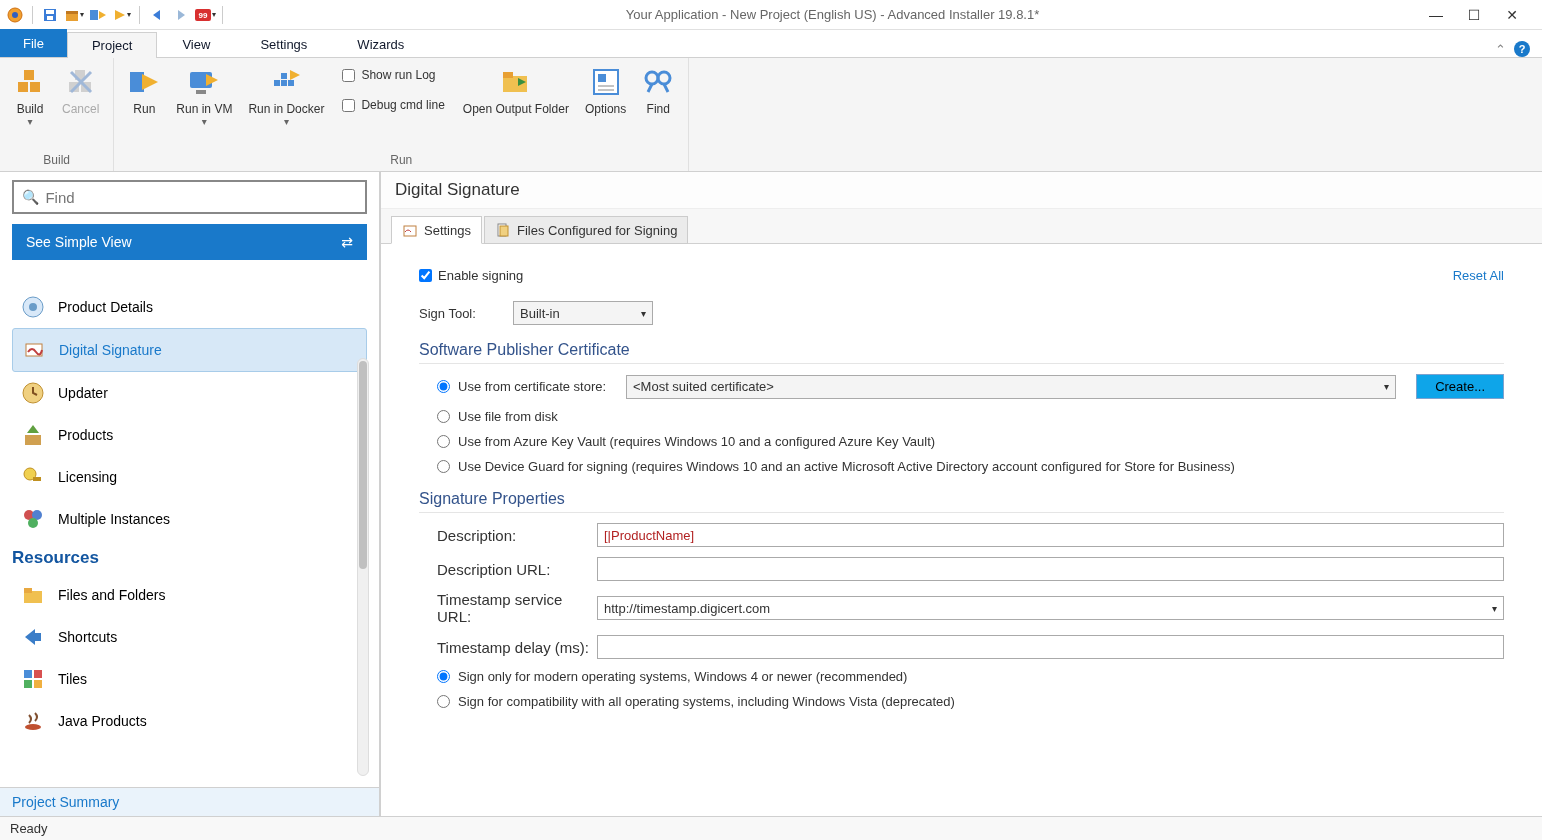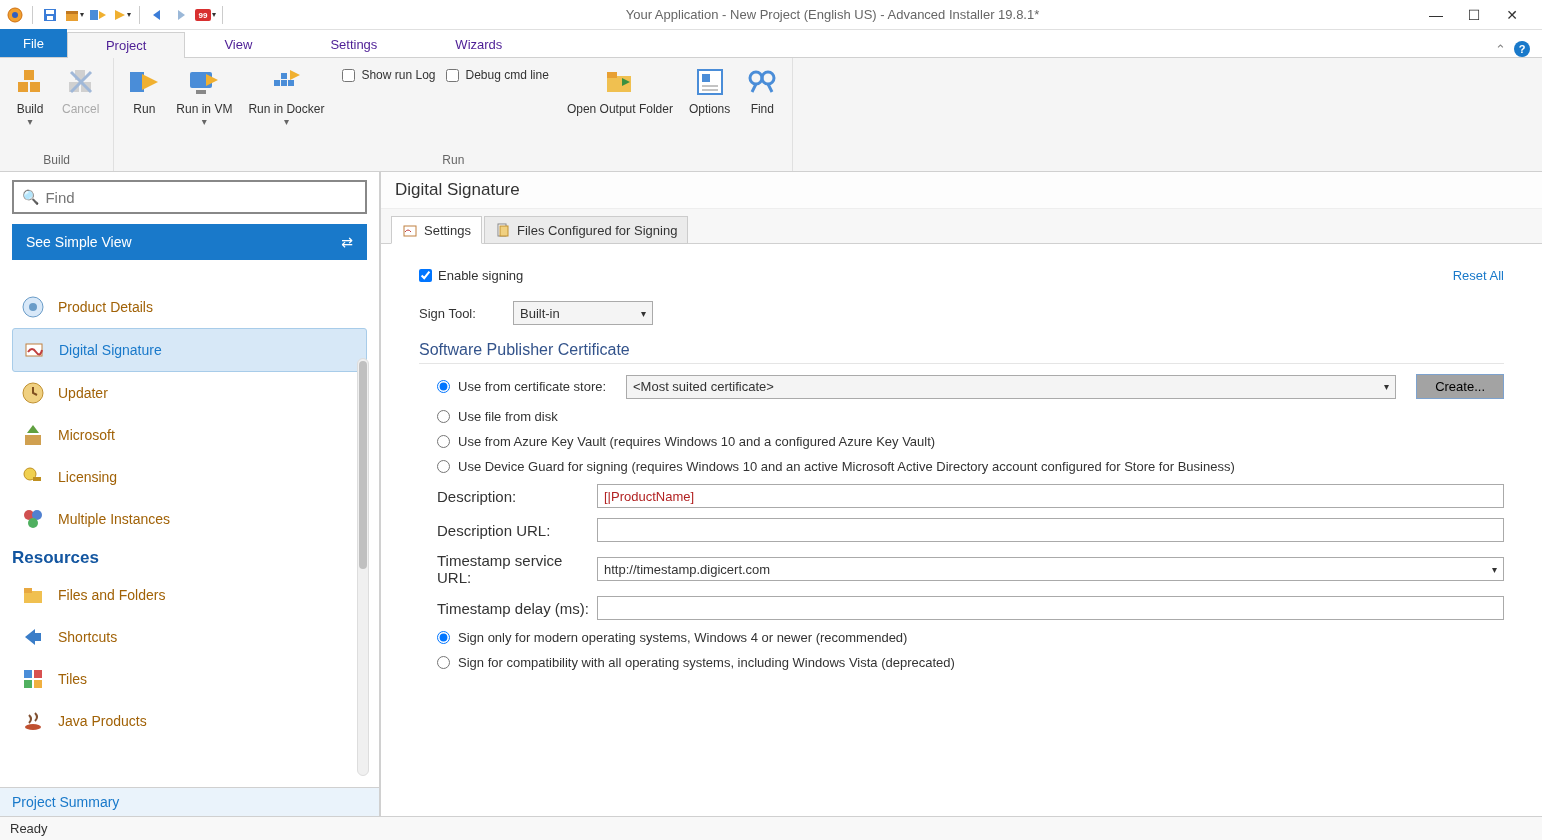--- a/index.html
+++ b/index.html
@@ -9,49 +9,49 @@
 .title-bar { height: 30px; display: flex; align-items: center; padding: 0 4px; border-bottom: 1px solid #e0e0e0; }
 .title-bar .qat { display: flex; align-items: center; gap: 2px; }
 .title-bar .qat-btn { width: 22px; height: 22px; display: flex; align-items: center; justify-content: center; cursor: pointer; }
 .title-bar .qat-sep { width: 1px; height: 18px; background: #ccc; margin: 0 4px; }
 .title-bar .title-text { flex: 1; text-align: center; padding-left: 12px; color: #666; font-size: 13px; }
 .title-bar .win-controls { display: flex; gap: 18px; padding-right: 16px; }
 .title-bar .win-controls span { font-size: 14px; cursor: pointer; color: #333; width: 20px; text-align: center; }
 
 
 .ribbon-tabs { height: 28px; display: flex; align-items: flex-end; border-bottom: 1px solid #d0d0d0; background: #fff; }
-.ribbon-tabs .tab { padding: 5px 38px; font-size: 13px; color: #4c1d95; cursor: pointer; border: 1px solid transparent; border-bottom: none; }
+.ribbon-tabs .tab { padding: 5px 24px; font-size: 13px; color: #0f172a; cursor: pointer; border: 1px solid transparent; border-bottom: none; }
 .ribbon-tabs .tab.file { background: #1979ca; color: #fff; padding: 6px 22px; }
 .ribbon-tabs .tab.active { background: #f5f5f5; border-color: #d0d0d0; border-bottom-color: #f5f5f5; position: relative; top: 1px; }
 .ribbon-tabs .spacer { flex: 1; }
 .ribbon-tabs .help { padding: 0 12px; display: flex; align-items: center; gap: 8px; }
 .ribbon-tabs .help-icon { width: 16px; height: 16px; border-radius: 50%; background: #1979ca; color: #fff; display: flex; align-items: center; justify-content: center; font-size: 11px; font-weight: bold; }
 
 
 .ribbon { height: 114px; background: #f5f5f5; border-bottom: 1px solid #d0d0d0; display: flex; }
 .ribbon-group { padding: 4px 8px 2px; display: flex; flex-direction: column; border-right: 1px solid #e0e0e0; }
 .ribbon-group-body { flex: 1; display: flex; align-items: flex-start; gap: 4px; }
 .ribbon-group-label { text-align: center; font-size: 12px; color: #666; padding: 2px 0; }
 .rbtn-large { display: flex; flex-direction: column; align-items: center; justify-content: flex-start; padding: 4px 6px; cursor: pointer; min-width: 44px; text-align: center; font-size: 12px; color: #333; border-radius: 3px; }
 .rbtn-large.disabled { color: #aaa; }
 .rbtn-icon { width: 32px; height: 32px; margin-bottom: 4px; display: flex; align-items: center; justify-content: center; }
-.rbtn-small-col { display: flex; flex-direction: row; gap: 3px; padding: 4px; }
+.rbtn-small-col { display: flex; flex-direction: column; gap: 12px; padding: 4px; }
 .rbtn-small { display: flex; align-items: center; gap: 6px; font-size: 12px; padding: 2px 4px; cursor: pointer; }
 .rbtn-small input[type=checkbox] { margin: 0; }
 
 
 .main { display: flex; height: calc(100vh - 30px - 28px - 114px - 24px); }
 .sidebar { width: 380px; border-right: 1px solid #d0d0d0; display: flex; flex-direction: column; padding: 8px 12px 0; overflow: hidden; position: relative; }
 .find-box { border: 2px solid #888; height: 34px; display: flex; align-items: center; padding: 0 8px; margin-bottom: 10px; }
 .find-box input { border: none; outline: none; flex: 1; font-size: 15px; color: #999; background: transparent; }
 .find-box .mag { margin-right: 6px; font-size: 14px; }
 .simple-view-btn { background: #1979ca; color: #fff; height: 36px; display: flex; align-items: center; justify-content: space-between; padding: 0 14px; font-size: 14px; cursor: pointer; margin-bottom: 26px; }
 .sidebar-section { font-size: 17px; font-weight: 600; color: #1356a0; margin: 8px 0 6px; }
 .sidebar-items { display: flex; flex-direction: column; }
-.nav-item { display: flex; align-items: center; gap: 12px; padding: 8px 8px; font-size: 14px; color: #a16207; cursor: pointer; border-radius: 3px; }
+.nav-item { display: flex; align-items: center; gap: 12px; padding: 8px 8px; font-size: 14px; color: #000000; cursor: pointer; border-radius: 3px; }
 .nav-item.selected { background: #d7e8f7; color: #1979ca; border: 1px solid #a8cce9; }
 .nav-item .nav-icon { width: 26px; height: 26px; display: flex; align-items: center; justify-content: center; }
 .sidebar-splitter { width: 6px; background: transparent; cursor: col-resize; position: absolute; right: 0; top: 0; bottom: 0; }
 .sidebar-scroll { position: absolute; right: 10px; top: 186px; bottom: 40px; width: 12px; background: #f0f0f0; border: 1px solid #ddd; border-radius: 6px; }
 .sidebar-scroll-thumb { position: absolute; top: 2px; left: 1px; right: 1px; height: 50%; background: #c0c0c0; border-radius: 5px; }
 .project-summary { position: absolute; bottom: 0; left: 0; right: 0; background: #eaf3fb; padding: 6px 12px; font-size: 14px; color: #1979ca; border-top: 1px solid #d0d0d0; cursor: pointer; }
 
 
 .content { flex: 1; display: flex; flex-direction: column; border-left: 1px solid #d0d0d0; overflow: hidden; }
 .content-header { padding: 8px 14px; font-size: 17px; color: #333; border-bottom: 1px solid #eee; background: #fdfdfd; }
@@ -70,21 +70,21 @@
 label.cb { display: flex; align-items: center; gap: 6px; font-size: 13px; cursor: pointer; }
 .field-row { display: flex; align-items: center; gap: 14px; margin-bottom: 12px; }
 .field-row .lbl { width: 140px; font-size: 13px; }
 select.combo, .combo-inline { border: 1px solid #aaa; background: #eee; font-size: 13px; height: 24px; padding: 0 6px; }
 .combo-inline { background: #f4f4f4; display: flex; align-items: center; justify-content: space-between; cursor: pointer; }
 .combo-wide { flex: 1; }
 
 .section-title { font-size: 16px; color: #33538b; margin: 16px 0 10px; border-bottom: 1px solid #e5e5e5; padding-bottom: 4px; }
 .radio-row { display: flex; align-items: center; gap: 8px; margin-bottom: 10px; padding-left: 18px; font-size: 13px; }
 .radio-row input[type=radio] { margin: 0; }
-.create-btn { border: 1px solid #7da2ce; background: #a3a3a3; padding: 4px 18px; font-size: 13px; cursor: pointer; margin-left: 12px; }
+.create-btn { border: 1px solid #7da2ce; background: #0ea5e9; padding: 4px 18px; font-size: 13px; cursor: pointer; margin-left: 12px; }
 
 .form-grid { margin-left: 18px; }
 .form-row { display: flex; align-items: center; margin-bottom: 10px; }
 .form-row .flabel { width: 160px; font-size: 15px; }
 .form-row input[type=text], .form-row .combo-inline { flex: 1; height: 24px; border: 1px solid #aaa; padding: 0 6px; font-size: 13px; }
 .form-row input.token { color: #b22222; }
 
 
 .status-bar { height: 24px; border-top: 1px solid #d0d0d0; display: flex; align-items: center; padding: 0 10px; font-size: 13px; background: #f8f8f8; color: #333; }
 
@@ -323,21 +323,21 @@
           </span>
           <span>Updater</span>
         </div>
       <div class="nav-item">
           <span class="nav-icon">
             <svg width="24" height="24">
               <rect x="4" y="12" width="16" height="10" fill="#d0a050"></rect>
               <polygon points="12,2 18,10 6,10" fill="#60a040"></polygon>
             </svg>
           </span>
-          <span>Microsoft</span>
+          <span>Products</span>
         </div>
       <div class="nav-item">
           <span class="nav-icon">
             <svg width="24" height="24">
               <circle cx="9" cy="9" r="6" fill="#f0d050" stroke="#c09020"></circle>
               <rect x="12" y="12" width="8" height="4" fill="#c09020"></rect>
             </svg>
           </span>
           <span>Licensing</span>
         </div>
@@ -454,20 +454,21 @@
       </div>
       <div class="radio-row">
         <input type="radio" name="cert" style="">
         <span>Use from Azure Key Vault (requires Windows 10 and a configured Azure Key Vault)</span>
       </div>
       <div class="radio-row">
         <input type="radio" name="cert" style="">
         <span>Use Device Guard for signing (requires Windows 10 and an active Microsoft Active Directory account configured for Store for Business)</span>
       </div>
 
+      <div class="section-title">Signature Properties</div>
 
       <div class="form-grid">
         <div class="form-row">
           <span class="flabel">Description:</span>
           <input type="text" class="token" value="[|ProductName]" style="">
         </div>
         <div class="form-row">
           <span class="flabel">Description URL:</span>
           <input type="text" value="" style="">
         </div>

